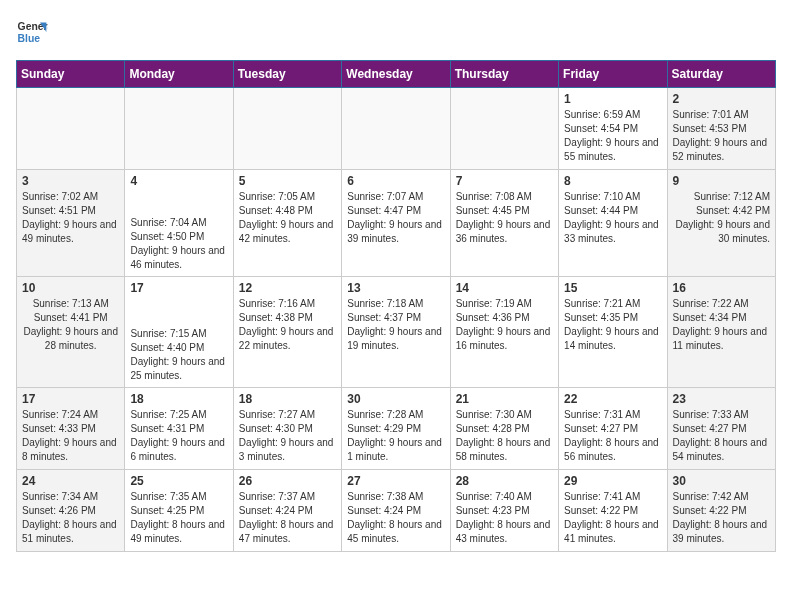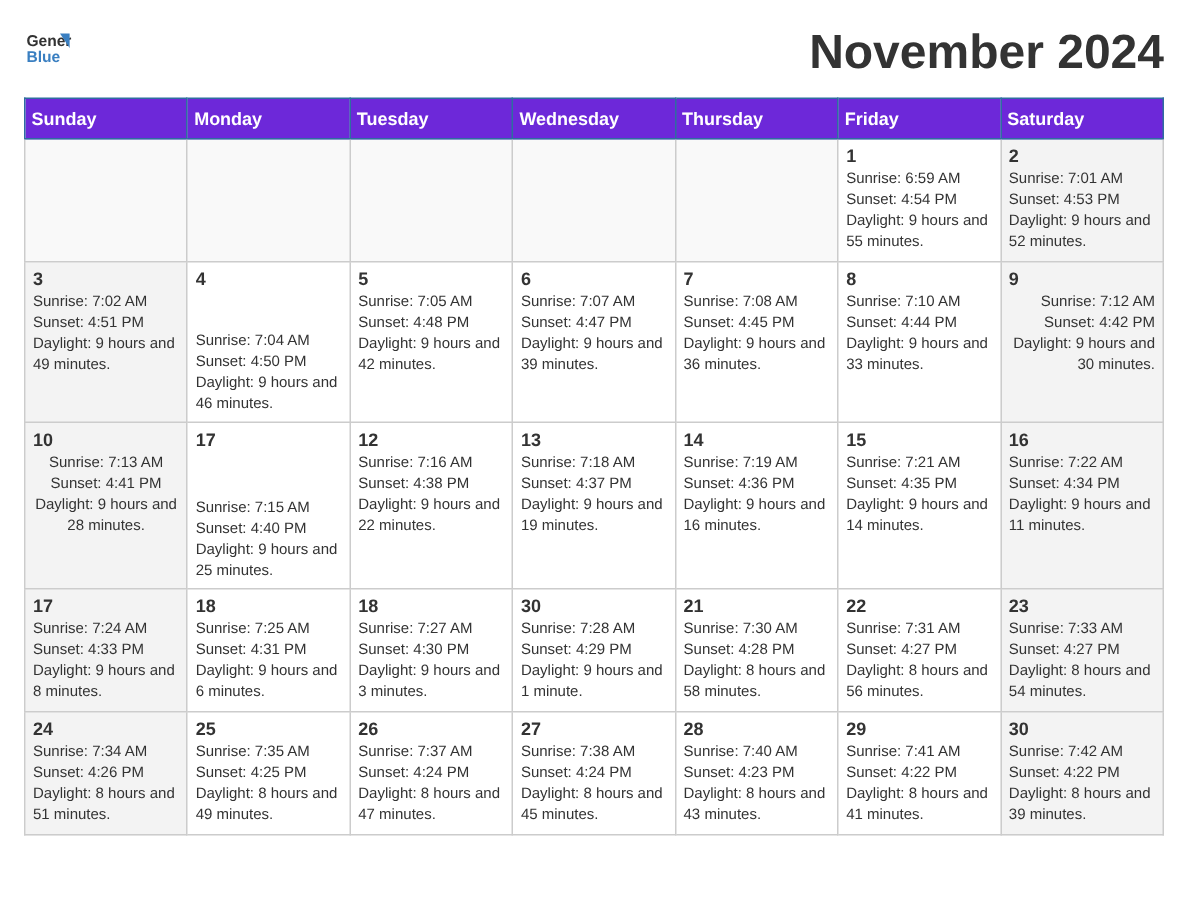--- a/index.html
+++ b/index.html
@@ -36,21 +36,21 @@
     .subtitle {
       font-size: 14px;
       color: #555;
     }
     table {
       width: 100%;
       border-collapse: collapse;
       table-layout: fixed;
     }
     th {
-      background-color: #6d28d9;
+      background-color: #701a75;
       color: #fff;
       font-size: 12px;
       font-weight: bold;
       padding: 6px 4px;
       text-align: left;
       border: 1px solid #2e6da0;
     }
     td {
       border: 1px solid #ccc;
       vertical-align: top;
@@ -82,21 +82,20 @@
 
 <div class="header">
   <div class="logo">
     <svg class="logo-icon" viewBox="0 0 40 40" xmlns="http://www.w3.org/2000/svg">
       <text x="2" y="18" font-size="13" font-weight="bold" fill="#333">General</text>
       <text x="2" y="32" font-size="13" font-weight="bold" fill="#3a7fc1">Blue</text>
       <polygon points="30,8 38,8 38,20" fill="#3a7fc1"></polygon>
     </svg>
   </div>
   <div class="title-block">
-    <div class="month-title">November 2024</div>
   </div>
 </div>
 
 <table>
   <thead>
     <tr id="weekday-header">
         <th>Sunday</th>
         <th>Monday</th>
         <th>Tuesday</th>
         <th>Wednesday</th>

